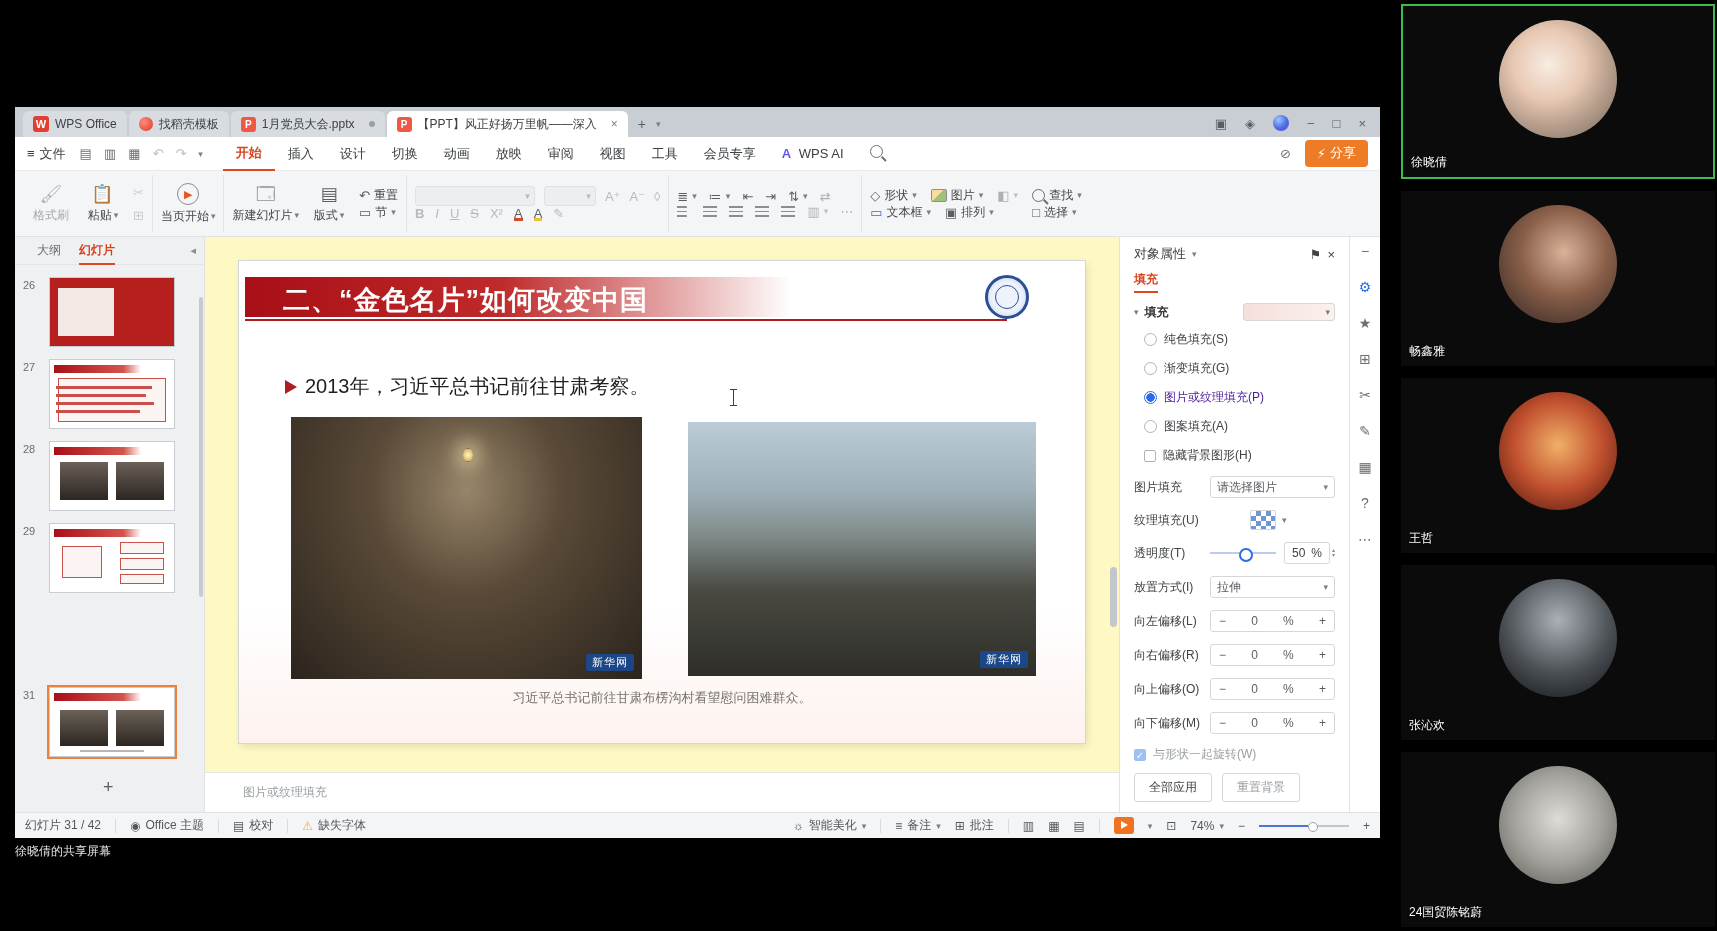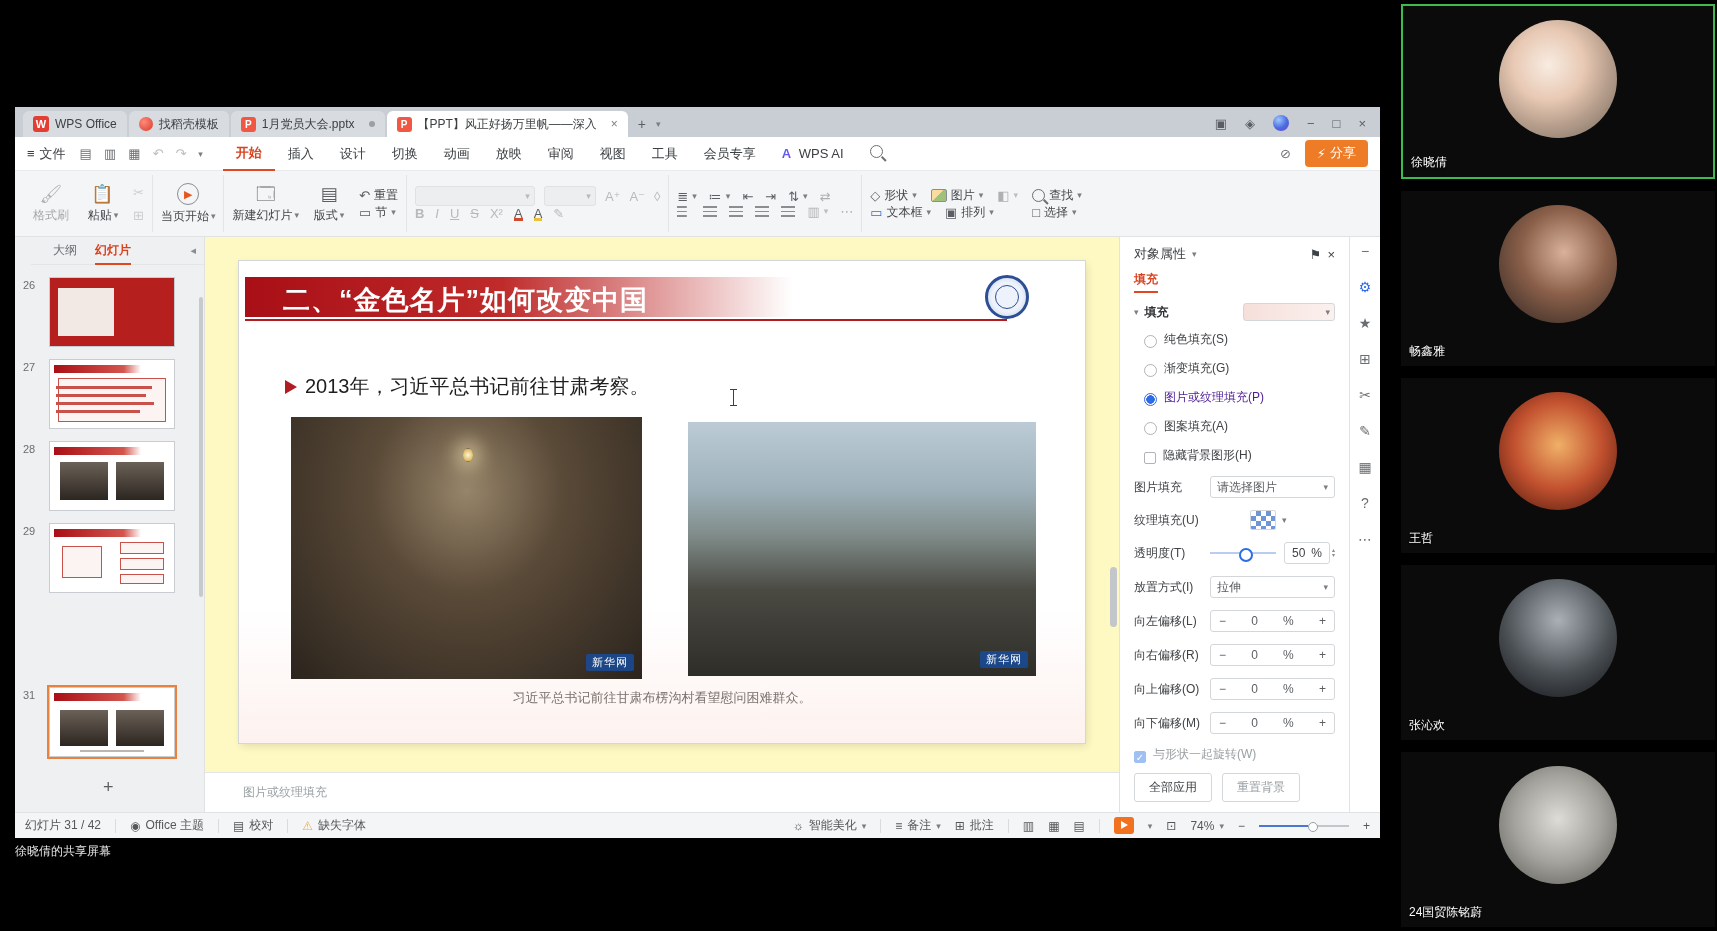--- a/index.html
+++ b/index.html
@@ -74,21 +74,21 @@
   .yel-under { box-shadow:inset 0 -3px 0 #e8c33a; }
   .align-ic { width:14px; height:11px; background:repeating-linear-gradient(180deg,#8a8e92 0 1.5px,transparent 1.5px 4.5px); }
   .pic-ic { width:16px; height:13px; border:1px solid #8a8e92; border-radius:2px;
             background:linear-gradient(135deg,#f9dca0 45%,#9ec27a 46%); }
   .hbtn { display:flex; align-items:center; gap:4px; }
 
   
   #main { flex:1 1 auto; display:flex; min-height:0; }
 
   
-  #slide-panel { width:190px; background:#eef0f2; border-right:1px solid #dfe1e3; position:relative; flex:0 0 auto;padding-left:16px; }
+  #slide-panel { width:190px; background:#eef0f2; border-right:1px solid #dfe1e3; position:relative; flex:0 0 auto; }
   #panel-tabs { height:28px; display:flex; align-items:center; gap:18px; padding-left:22px; font-size:12px; color:#6a6e72;
                 border-bottom:1px solid #e3e5e7; }
   #panel-tabs .ptab.active { color:#d8431f; font-weight:bold; border-bottom:2px solid #e0491f; line-height:26px; }
   #panel-collapse { position:absolute; right:8px; top:7px; color:#8a8e92; font-size:11px; }
   .thumb-item { position:absolute; left:0; width:100%; height:72px; }
   .t-num { position:absolute; left:8px; top:2px; font-size:11px; color:#6a6e72; }
   .thumb { position:absolute; left:34px; top:0; width:126px; height:70px; background:#fff; border:1px solid #c9ccd0; overflow:hidden; }
   .thumb.sel { outline:2px solid #e8823c; }
   .t-bar { position:absolute; left:4px; top:5px; height:8px; width:70%; background:linear-gradient(90deg,#a90f16,#d3554d 80%,rgba(211,85,77,0)); }
   .t-line { position:absolute; left:6px; height:3px; background:#d8a7a4; }
@@ -140,21 +140,21 @@
 
   
   #props { width:230px; border-left:1px solid #e0e2e4; background:#fff; padding:8px 14px 6px; position:relative;
            font-size:12px; color:#3f4245; flex:0 0 auto; }
   .props-head { display:flex; align-items:center; gap:6px; font-size:13px; margin-bottom:8px; }
   .props-head .sp { flex:1; }
   .ptab2 { color:#d8431f; font-weight:bold; border-bottom:2px solid #e0491f; display:inline-block; padding-bottom:3px; margin-bottom:10px; }
   .sec-row { display:flex; align-items:center; gap:6px; margin-bottom:10px; font-weight:bold; color:#2f3234; }
   .swatch { margin-left:auto; width:92px; height:18px; border:1px solid #d4d7da; border-radius:3px;
             background:linear-gradient(90deg,#f6dfdb,#fbf1ee); display:flex; align-items:center; justify-content:flex-end; padding-right:4px; }
-  .radio-row { display:flex; align-items:flex-end; gap:7px; margin:0 0 12px 10px; }
+  .radio-row { display:flex; align-items:center; gap:7px; margin:0 0 12px 10px; }
   .radio { width:13px; height:13px; border:1px solid #b0b4b8; border-radius:50%; background:#fff; }
   .radio.on { border-color:#2e6be6; background:radial-gradient(circle,#2e6be6 0 4px,#fff 4.5px); }
   .radio-row.on-label { color:#4c1d95; }
   .check { width:12px; height:12px; border:1px solid #b0b4b8; border-radius:2px; background:#fff; }
   .check.on { background:#9fc0f2; border-color:#9fc0f2; color:#fff; font-size:10px; line-height:12px; text-align:center; }
   .field-row { display:flex; align-items:center; margin-bottom:12px; }
   .field-row .fl { width:76px; }
   .dd { flex:1; height:22px; border:1px solid #d4d7da; border-radius:3px; display:flex; align-items:center;
         padding:0 6px; color:#5b5f63; justify-content:space-between; }
   .tex-swatch { width:26px; height:20px; border:1px solid #d4d7da; border-radius:2px;

